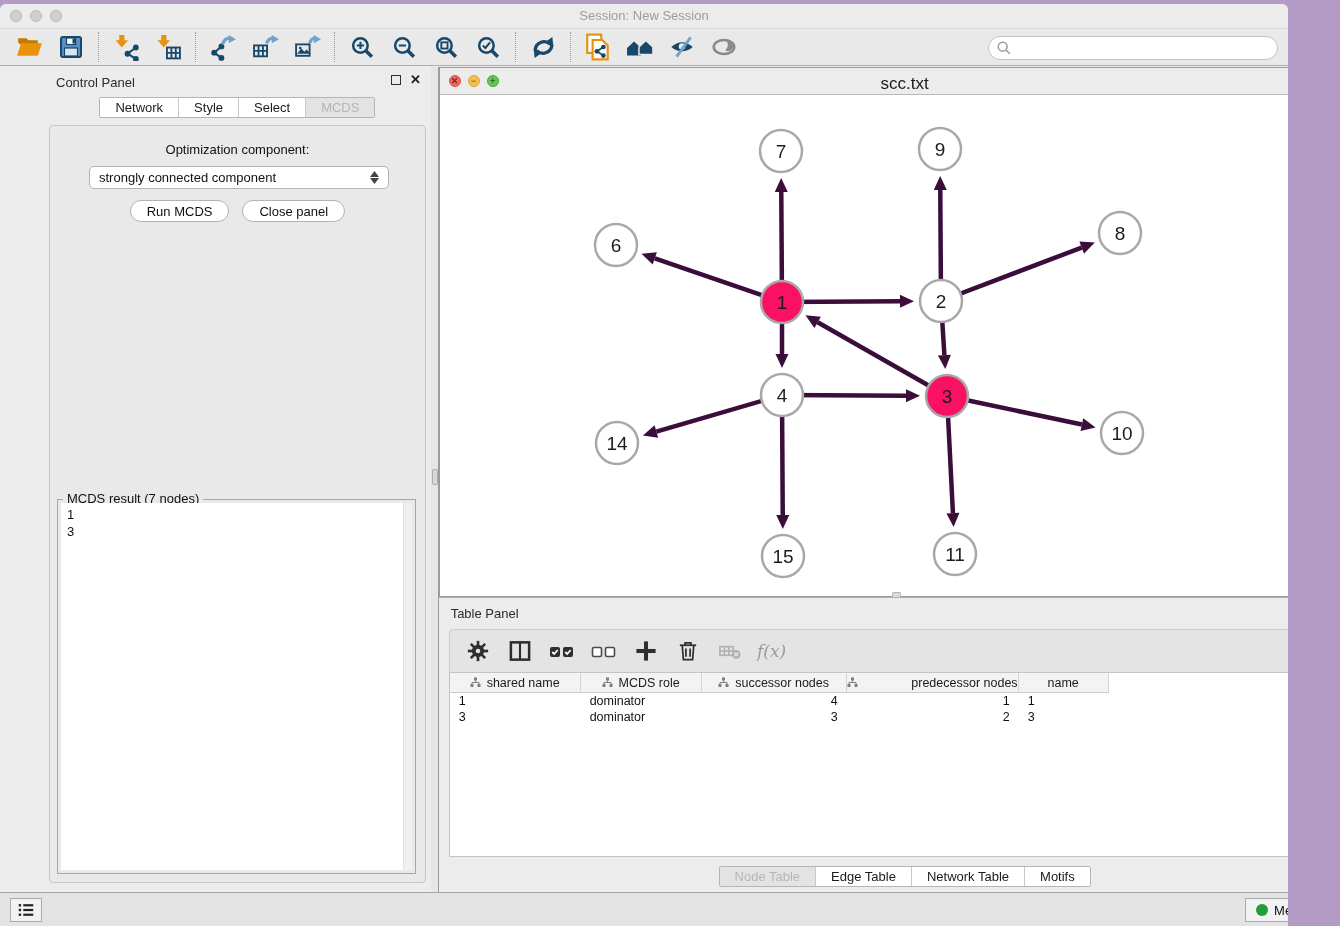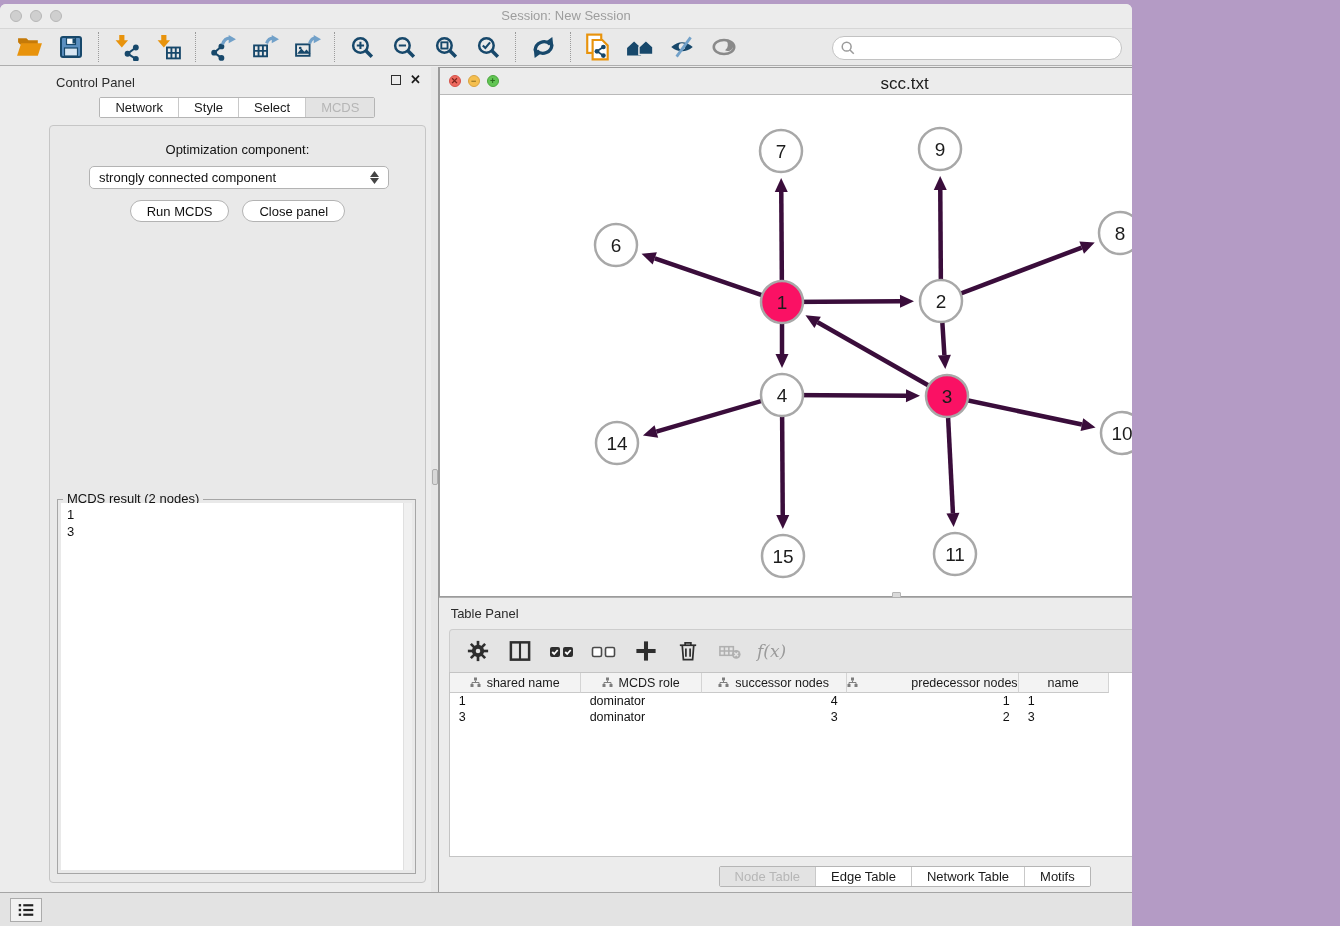--- a/index.html
+++ b/index.html
@@ -1,18 +1,18 @@
 <!DOCTYPE html>
 <html><head>
 <meta charset="utf-8">
 <style>
   * { margin:0; padding:0; box-sizing:border-box; }
   html,body { width:1340px; height:926px; overflow:hidden; }
   body { font-family:"Liberation Sans", sans-serif; background:#b49bc5; }
-  .app-window { position:absolute; top:4px; left:0; width:1132px; height:922px;
+  .app-window { position:absolute; top:4px; left:0; width:1288px; height:922px;
     background:#ececec; border-radius:6px 6px 0 0; overflow:hidden; }
 
   
   .titlebar { position:relative; height:24px; background:#ececec; }
   .traffic { position:absolute; left:10px; top:6px; display:flex; gap:8px; }
   .tl { width:12px; height:12px; border-radius:50%; background:#cfcfcf; border:1px solid #b7b7b7;
         display:flex; align-items:center; justify-content:center; font-size:9px; font-weight:bold; color:rgba(0,0,0,0); }
   .win-title { position:absolute; left:0; right:0; top:4px; text-align:center; font-size:13px; color:#9d9d9d; }
 
   
@@ -308,21 +308,21 @@
             <svg width="9" height="6" viewBox="0 0 9 6">
                 <polygon points="0,0 9,0 4.5,6" fill="#444"></polygon>
               </svg>
           </span>
         </div>
         <div class="btn-row">
           <button class="mac-btn">Run MCDS</button>
           <button class="mac-btn">Close panel</button>
         </div>
         <div class="groupbox">
-          <span class="groupbox-legend">MCDS result (2 nodes)</span>
+          <span class="groupbox-legend">MCDS result (7 nodes)</span>
           <div class="result-area">1
 3</div>
           <div class="result-scroll"></div>
         </div>
       </div>
     </div>
 
     <div class="v-splitter">
       <div class="v-handle"></div>
     </div>

